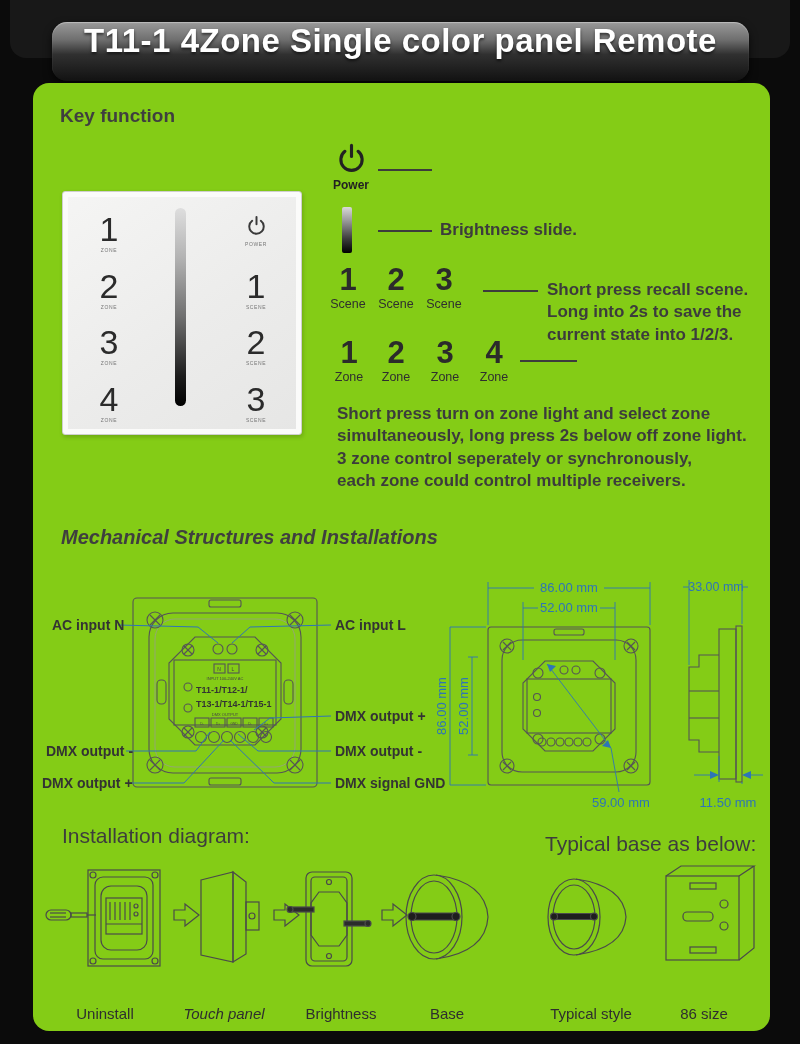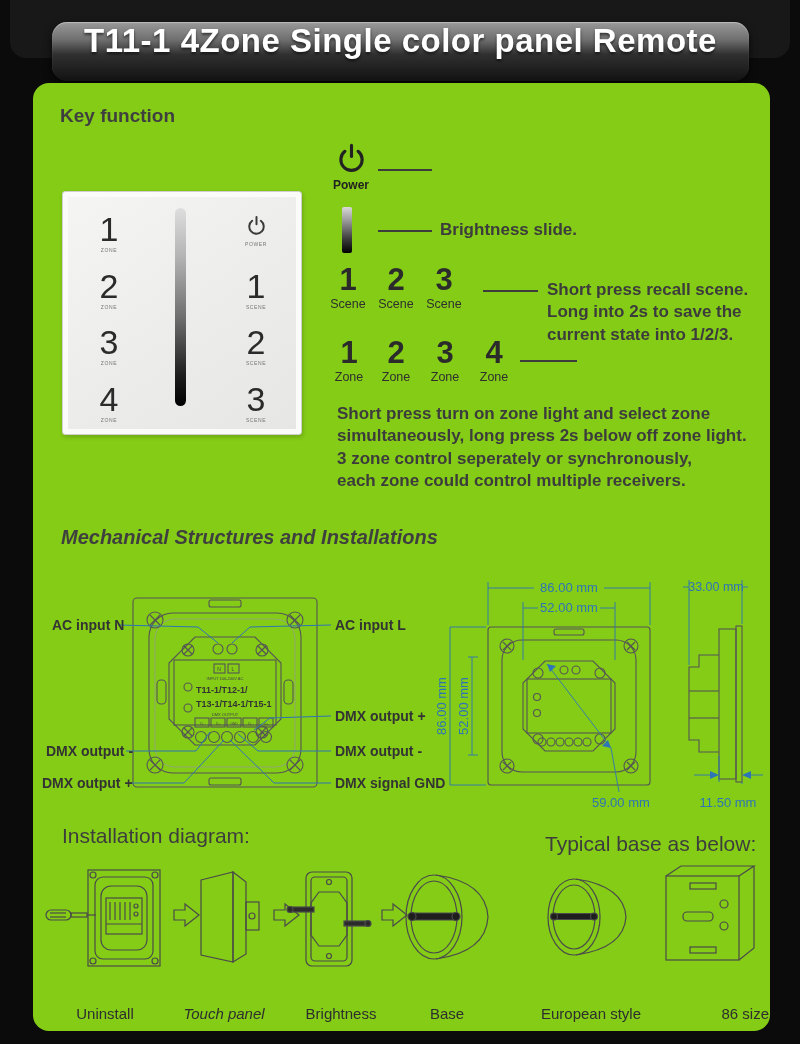--- a/index.html
+++ b/index.html
@@ -429,16 +429,16 @@
         <rect x="652" y="21" width="26" height="6"></rect>
         <rect x="652" y="85" width="26" height="6"></rect>
       </g>
     </g>
   </svg>
 
   <div class="abs fig-label" style="left:7px;">Uninstall</div>
   <div class="abs fig-label" style="left:126px;font-style:italic;">Touch panel</div>
   <div class="abs fig-label" style="left:243px;">Brightness</div>
   <div class="abs fig-label" style="left:349px;">Base</div>
-  <div class="abs fig-label" style="left:493px;">European style</div>
-  <div class="abs fig-label" style="left:606px;text-align:right;">86 size</div>
+  <div class="abs fig-label" style="left:493px;">Typical style</div>
+  <div class="abs fig-label" style="left:606px;">86 size</div>
 
 </div>
 
 </body></html>

